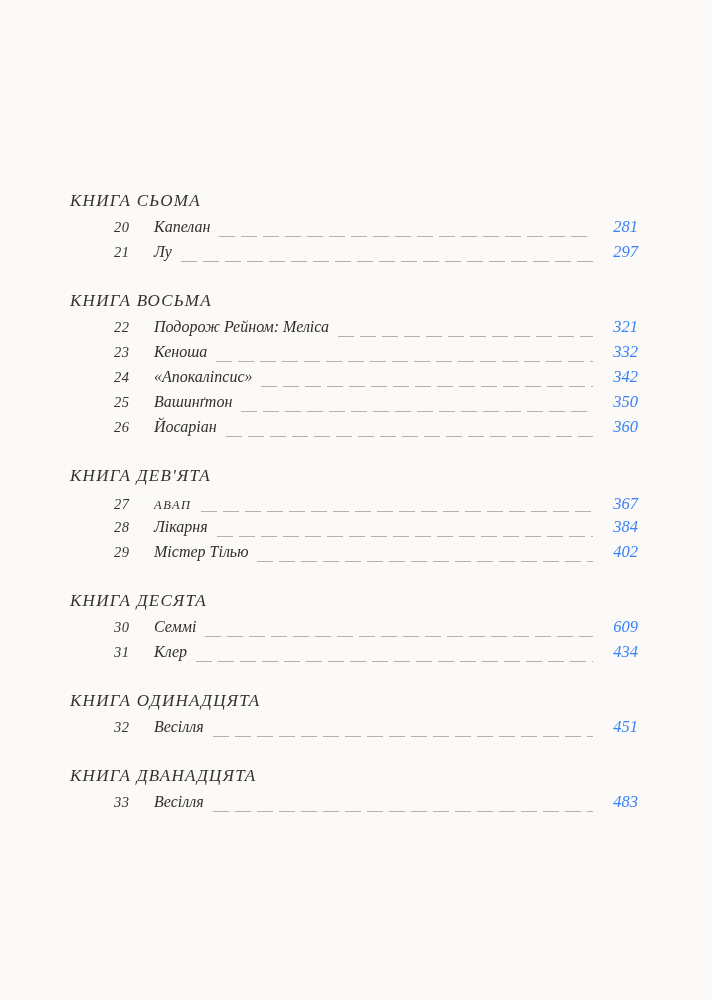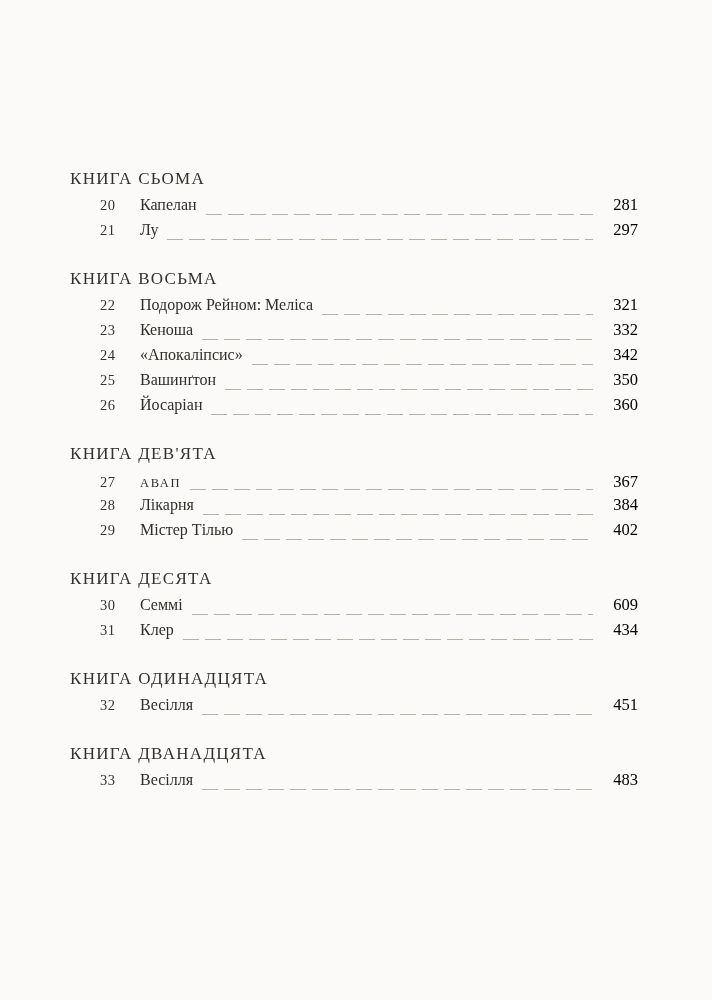--- a/index.html
+++ b/index.html
@@ -10,42 +10,43 @@
     width: 712px;
     height: 1000px;
     background: #fbfaf8;
     font-family: "Liberation Serif", "DejaVu Serif", serif;
     color: #2e2c29;
     overflow: hidden;
     position: relative;
   }
   .toc {
     position: absolute;
-    top: 169px;
+    top: 191px;
     left: 70px;
     width: 568px;
+    font-style: italic;
   }
   .section {
     margin-bottom: 24px;
   }
   .section-title {
     font-size: 17px;
     line-height: 20px;
     letter-spacing: 1.3px;
     color: #33312e;
     margin-bottom: 6px;
     font-weight: 400;
   }
   .row {
     display: flex;
     align-items: baseline;
     height: 25px;
   }
   .num {
-    margin-left: 30px;
+    margin-left: 44px;
     width: 40px;
     flex: 0 0 40px;
     font-size: 14.5px;
     color: #363431;
     letter-spacing: 0.5px;
   }
   .title {
     flex: 0 0 auto;
     font-size: 16px;
     color: #302e2b;
@@ -65,21 +66,21 @@
       to right,
       #b4b1ab 0px, #b4b1ab 16px,
       rgba(180,177,171,0) 16px, rgba(180,177,171,0) 22px
     );
   }
   .page-num {
     flex: 0 0 34px;
     min-width: 34px;
     text-align: right;
     font-size: 16.5px;
-    color: #000000;
+    color: #3b82f6;
   }
 </style>
 </head>
 <body>
 
 <div class="toc">
 
   <div class="section">
     <div class="section-title">КНИГА СЬОМА</div>
     <div class="row">

